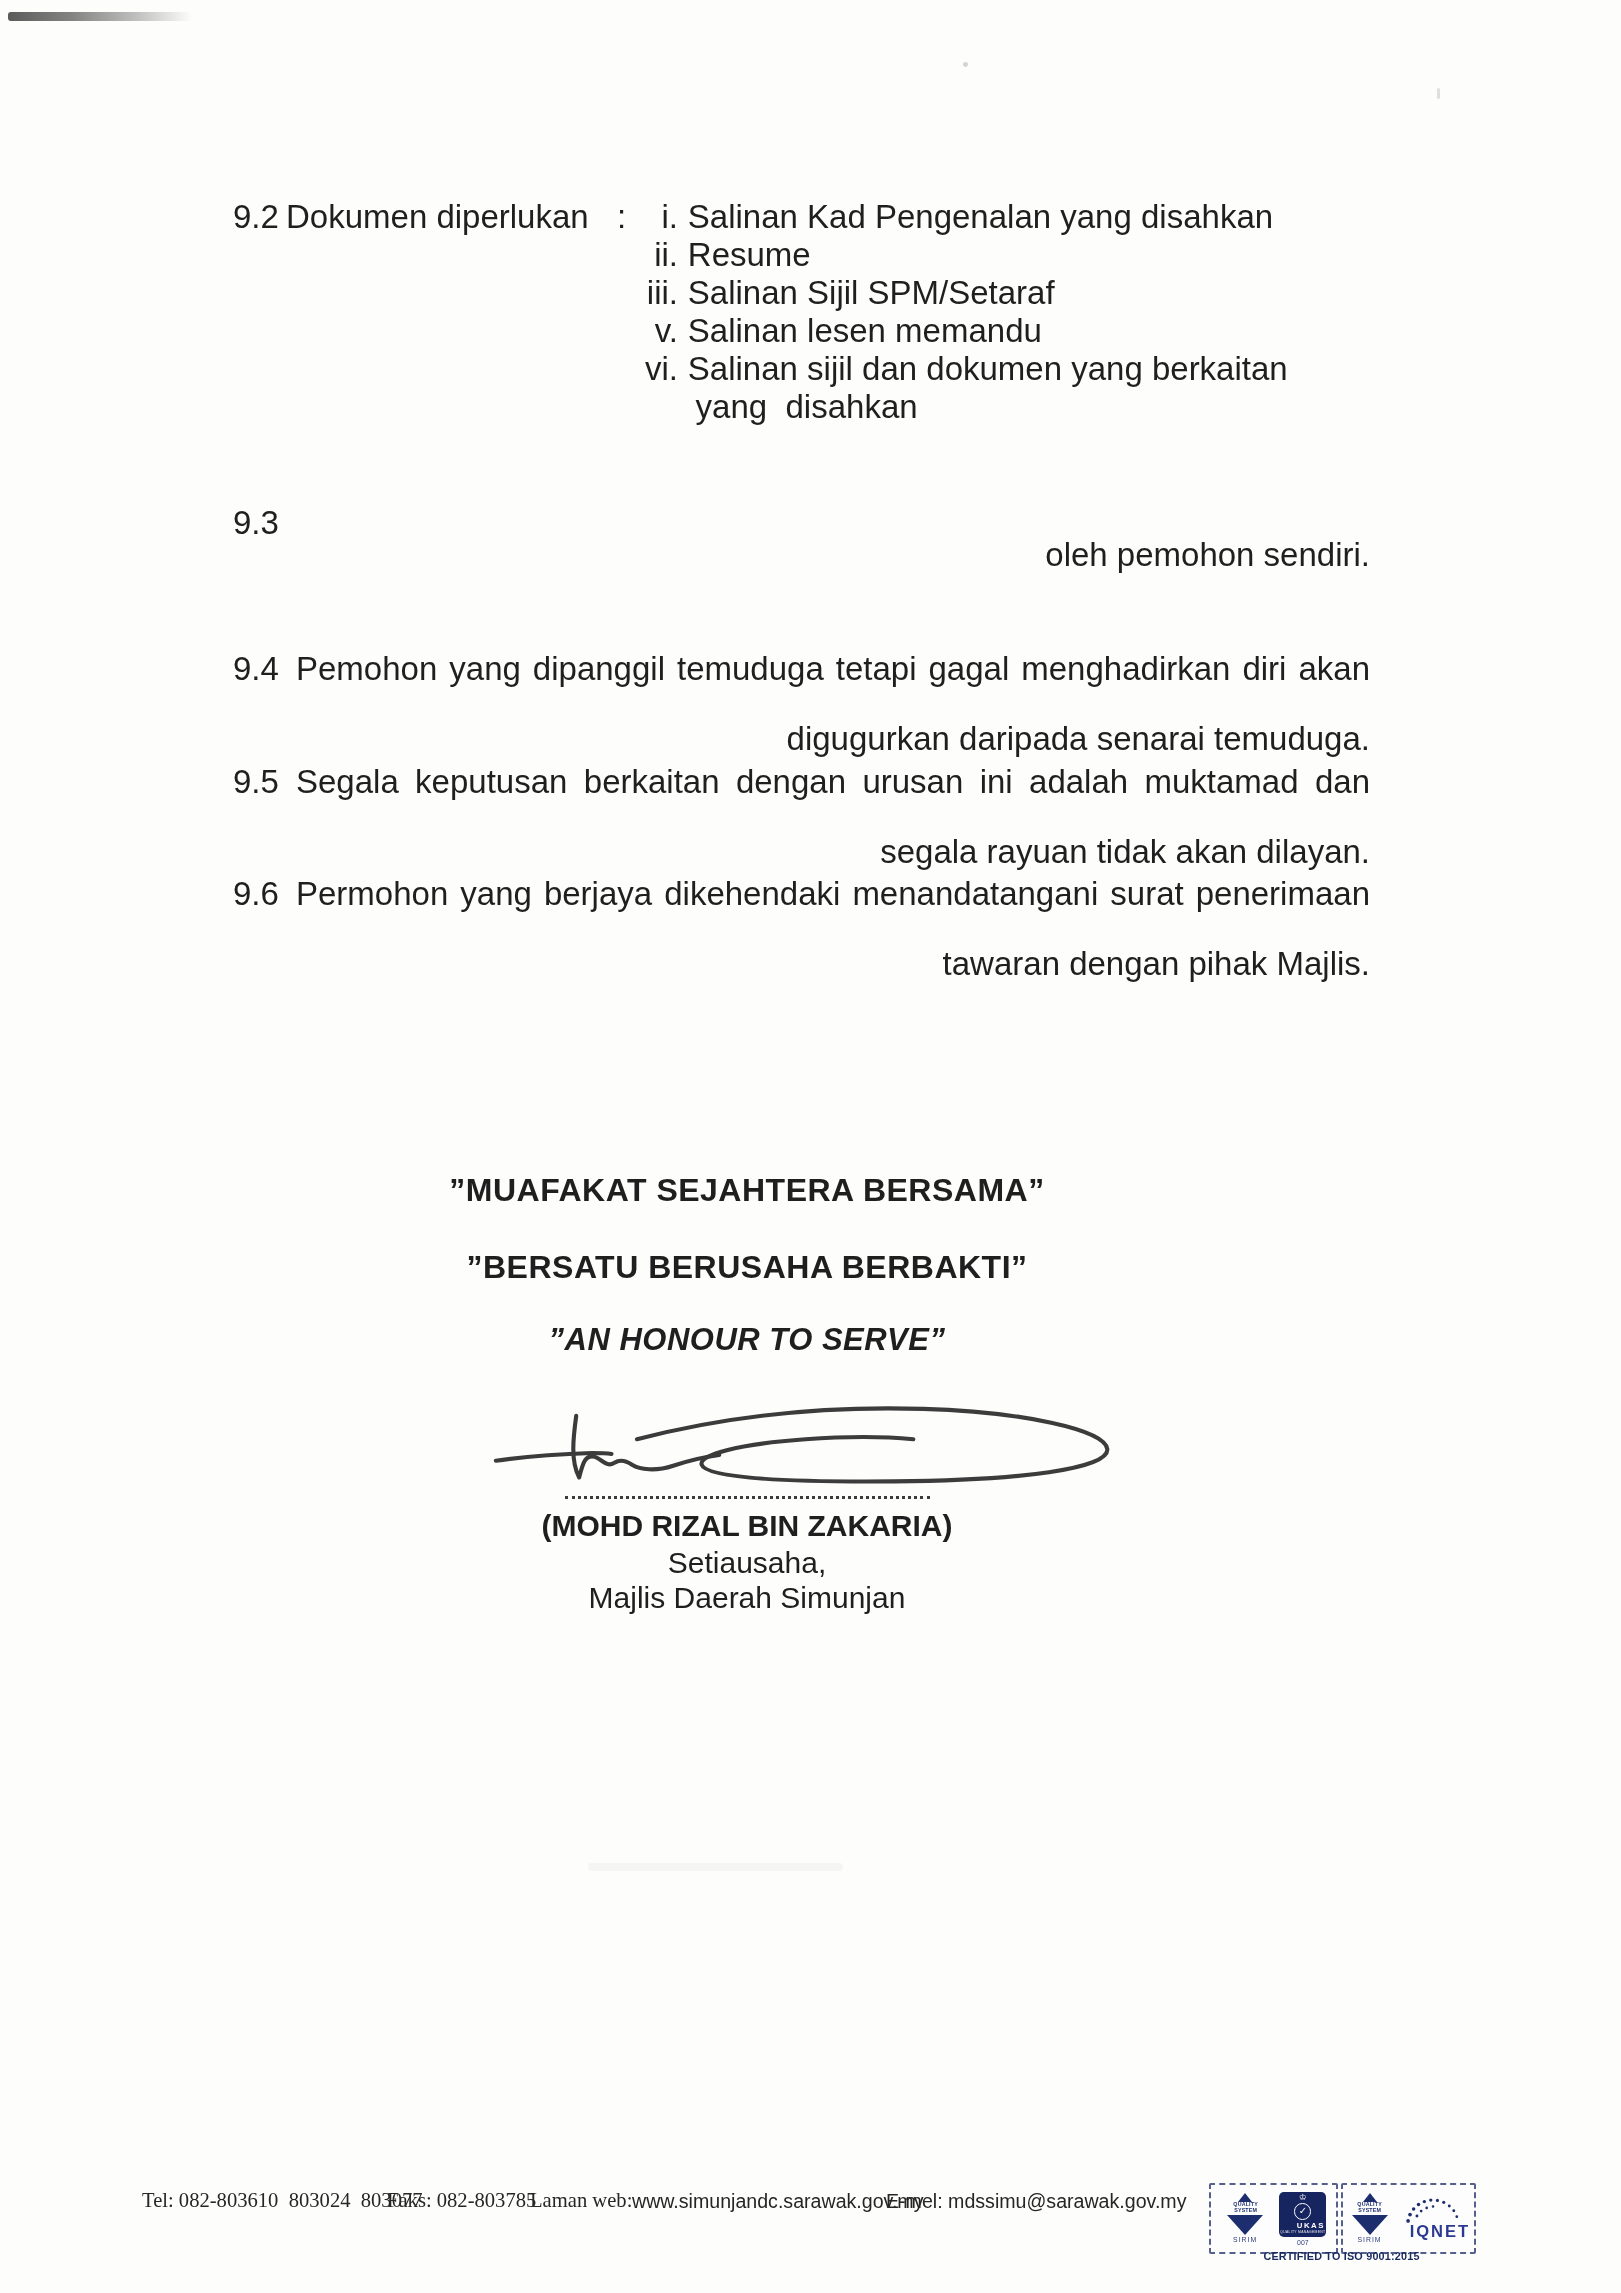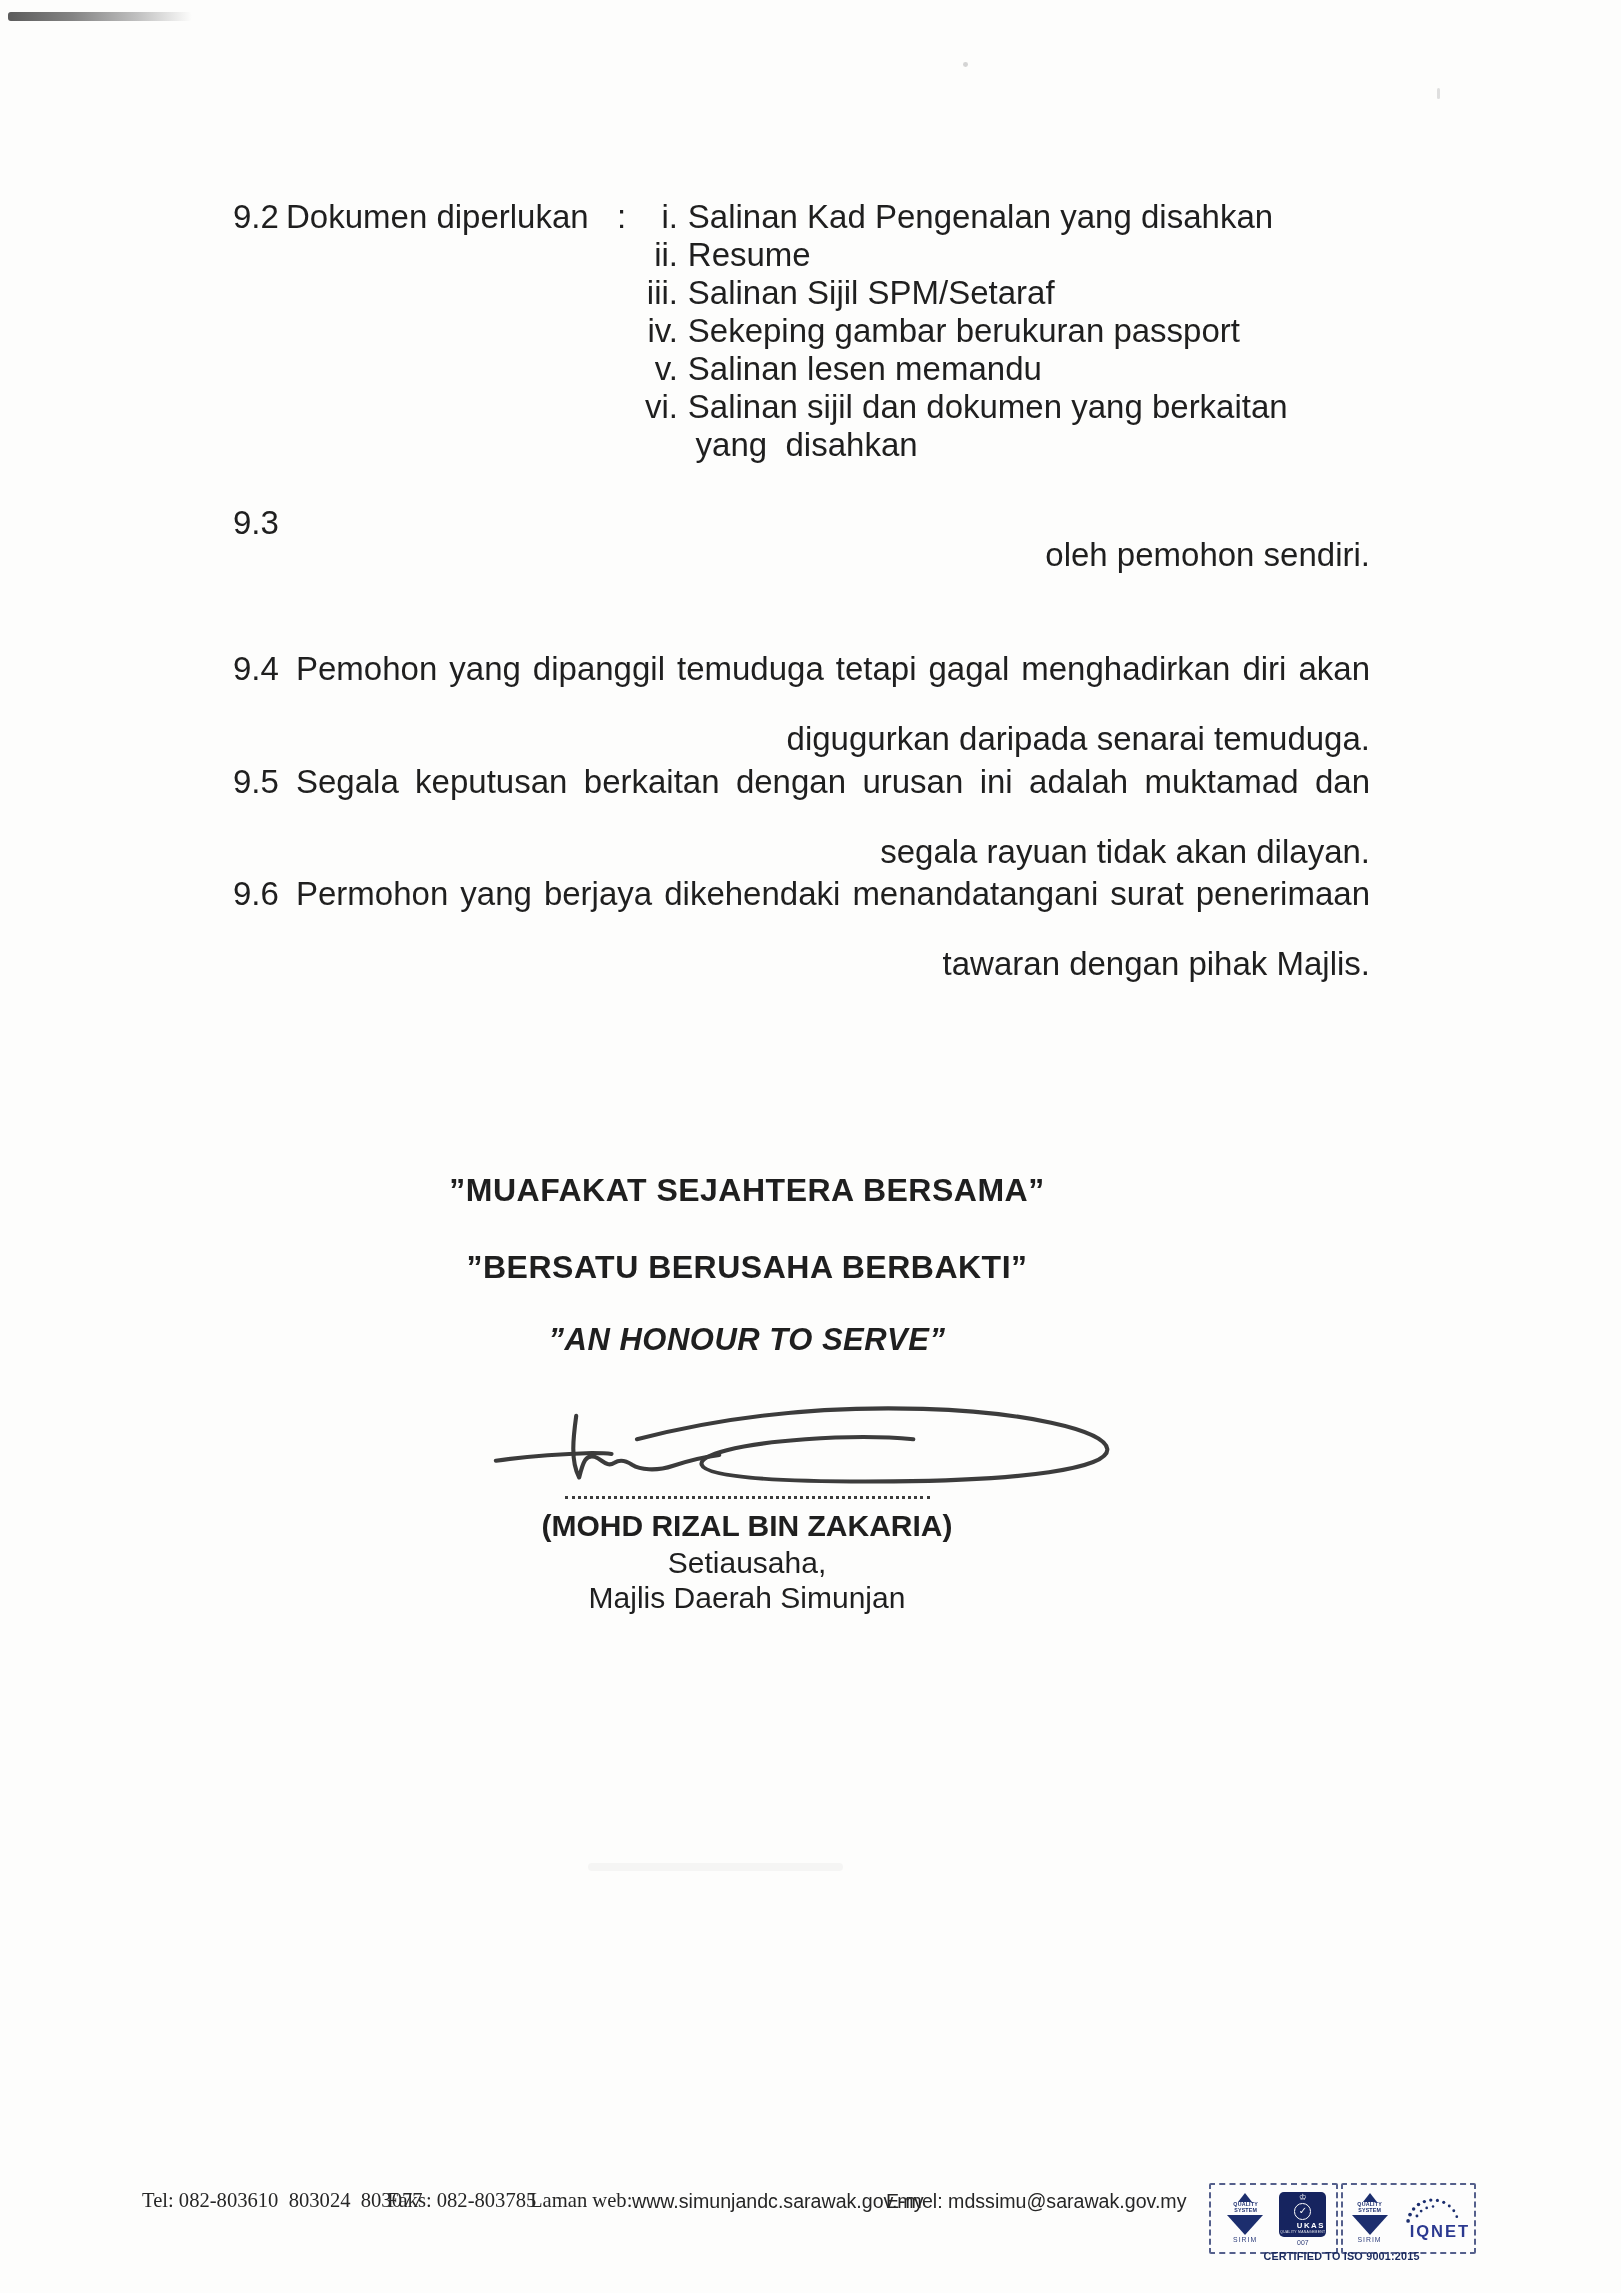--- a/index.html
+++ b/index.html
@@ -83,24 +83,20 @@
         <span class="rn">i.</span>
         <span class="rt">Salinan Kad Pengenalan yang disahkan</span>
       </div>
     <div class="row">
         <span class="rn">ii.</span>
         <span class="rt">Resume</span>
       </div>
     <div class="row">
         <span class="rn">iii.</span>
         <span class="rt">Salinan Sijil SPM/Setaraf</span>
-      </div>
-    <div class="row">
-        <span class="rn">iv.</span>
-        <span class="rt">Sekeping gambar berukuran passport</span>
       </div>
     <div class="row">
         <span class="rn">v.</span>
         <span class="rt">Salinan lesen memandu</span>
       </div>
     <div class="row">
         <span class="rn">vi.</span>
         <span class="rt">Salinan sijil dan dokumen yang berkaitan</span>
       </div>
     <div class="row">

